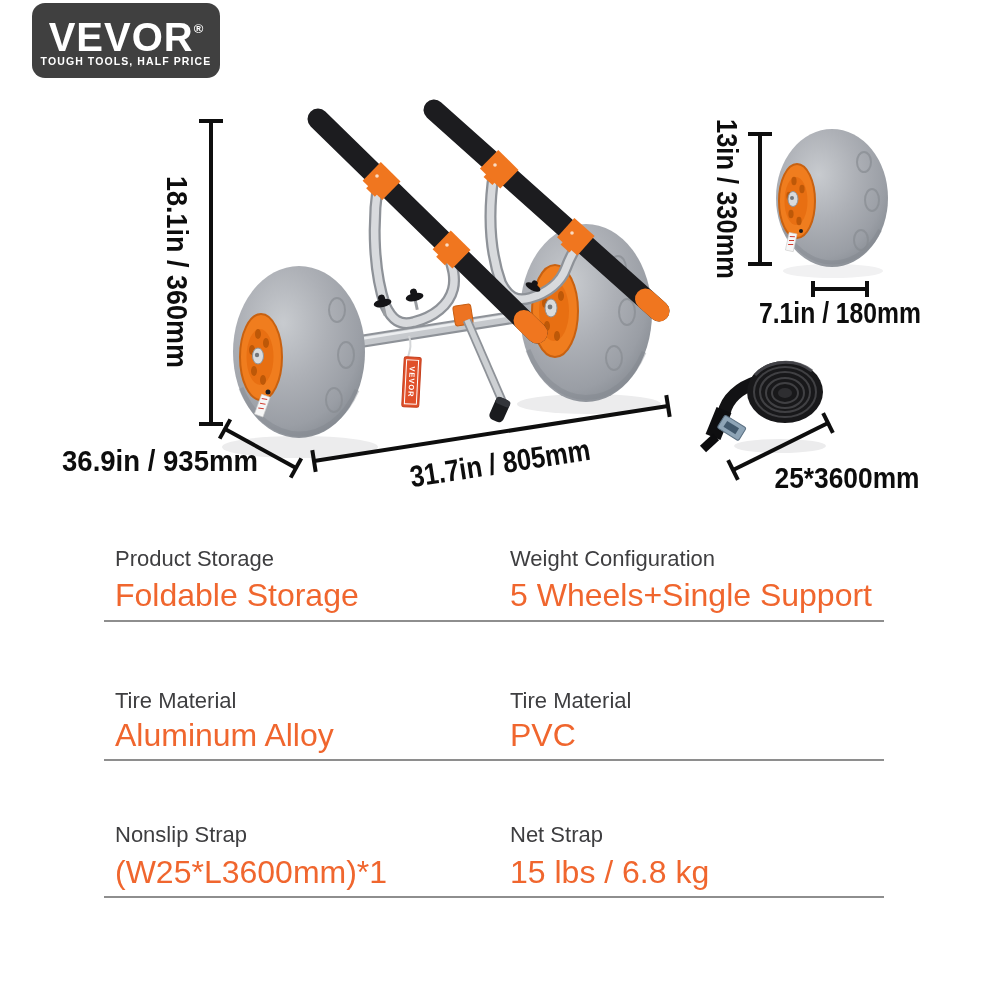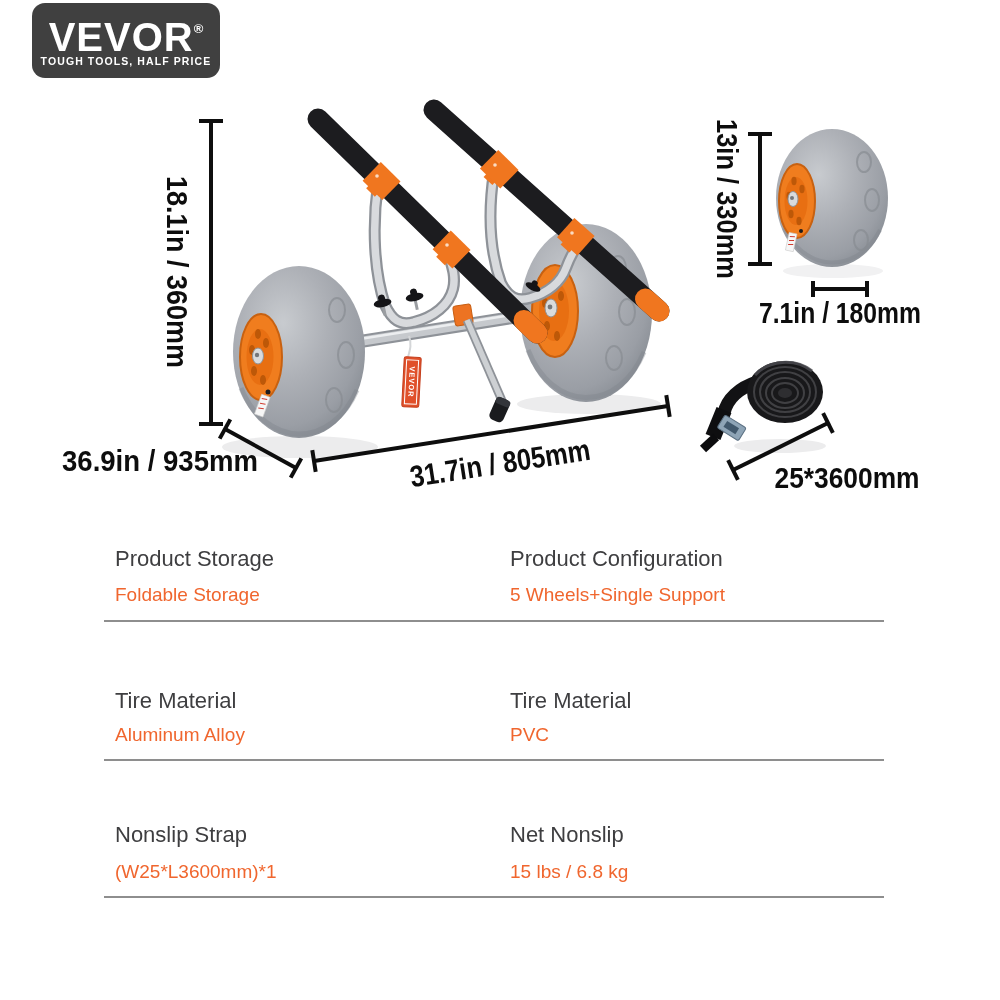--- a/index.html
+++ b/index.html
@@ -12,21 +12,21 @@
         letter-spacing:1px;line-height:40px;}
   .logo-line1 sup{font-size:13px;font-weight:700;vertical-align:18px;letter-spacing:0;}
   .logo-tagline{position:absolute;left:0;right:0;top:52px;font-weight:700;font-size:10.5px;
         letter-spacing:1.1px;}
   
   .figure{position:absolute;left:0;top:75px;width:1000px;height:455px;}
   .dim-line{stroke:#0e0e0e;stroke-width:4;fill:none;}
   .dim-text{font-family:"Liberation Sans",sans-serif;font-weight:700;font-size:30px;fill:#0d0d0d;}
   
   .spec-label{position:absolute;font-size:22px;color:#3e3e40;line-height:26px;white-space:nowrap;}
-  .spec-value{position:absolute;font-size:19px;color:#f0662e;line-height:34px;white-space:nowrap;}
+  .spec-value{position:absolute;font-size:32px;color:#f0662e;line-height:34px;white-space:nowrap;}
   .divider{position:absolute;left:104px;width:780px;height:2px;background:#8e8e8e;}
   .colL{left:115px;}
   .colR{left:510px;}
 </style>
 </head>
 <body>
 
 <div class="page">
 
   <div class="logo">
@@ -252,30 +252,30 @@
       <text class="dim-text" transform="translate(727,199) rotate(90)" text-anchor="middle" dominant-baseline="central" textLength="160" lengthAdjust="spacingAndGlyphs">13in / 330mm</text>
       <text class="dim-text" x="840" y="312" text-anchor="middle" dominant-baseline="central" textLength="162" lengthAdjust="spacingAndGlyphs">7.1in / 180mm</text>
       <text class="dim-text" x="847" y="477" text-anchor="middle" dominant-baseline="central" textLength="145" lengthAdjust="spacingAndGlyphs">25*3600mm</text>
     </g>
   </svg>
 
   <div>
 
     <div class="spec-label colL" style="top:546px">Product Storage</div>
     <div class="spec-value colL" style="top:578px">Foldable Storage</div>
-    <div class="spec-label colR" style="top:546px">Product Configuration</div>
+    <div class="spec-label colR" style="top:546px">Weight Configuration</div>
     <div class="spec-value colR" style="top:578px">5 Wheels+Single Support</div>
     <div class="divider" style="top:620px"></div>
 
     <div class="spec-label colL" style="top:688px">Tire Material</div>
     <div class="spec-value colL" style="top:718px">Aluminum Alloy</div>
     <div class="spec-label colR" style="top:688px">Tire Material</div>
     <div class="spec-value colR" style="top:718px">PVC</div>
     <div class="divider" style="top:759px"></div>
 
     <div class="spec-label colL" style="top:822px">Nonslip Strap</div>
     <div class="spec-value colL" style="top:855px">(W25*L3600mm)*1</div>
-    <div class="spec-label colR" style="top:822px">Net Nonslip</div>
+    <div class="spec-label colR" style="top:822px">Net Strap</div>
     <div class="spec-value colR" style="top:855px">15 lbs / 6.8 kg</div>
     <div class="divider" style="top:896px"></div>
   </div>
 
 </div>
 
 </body></html>

